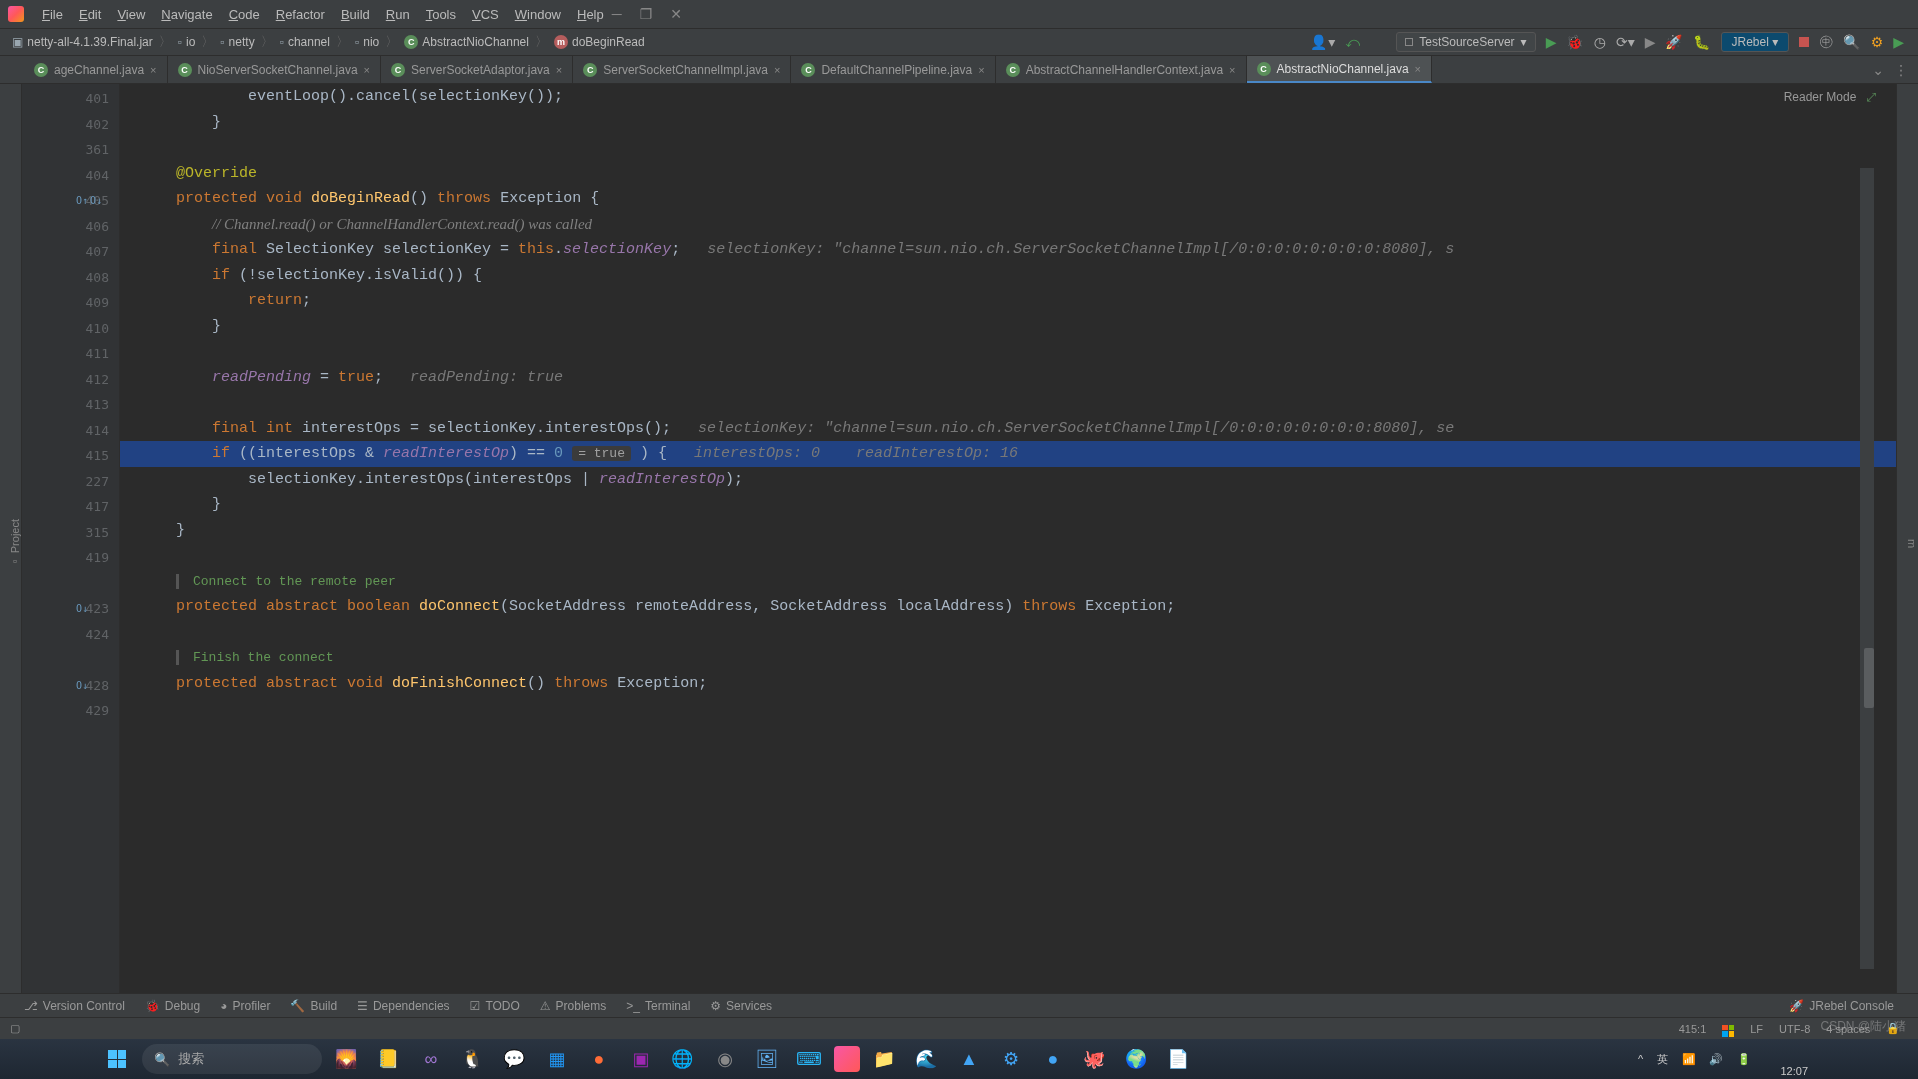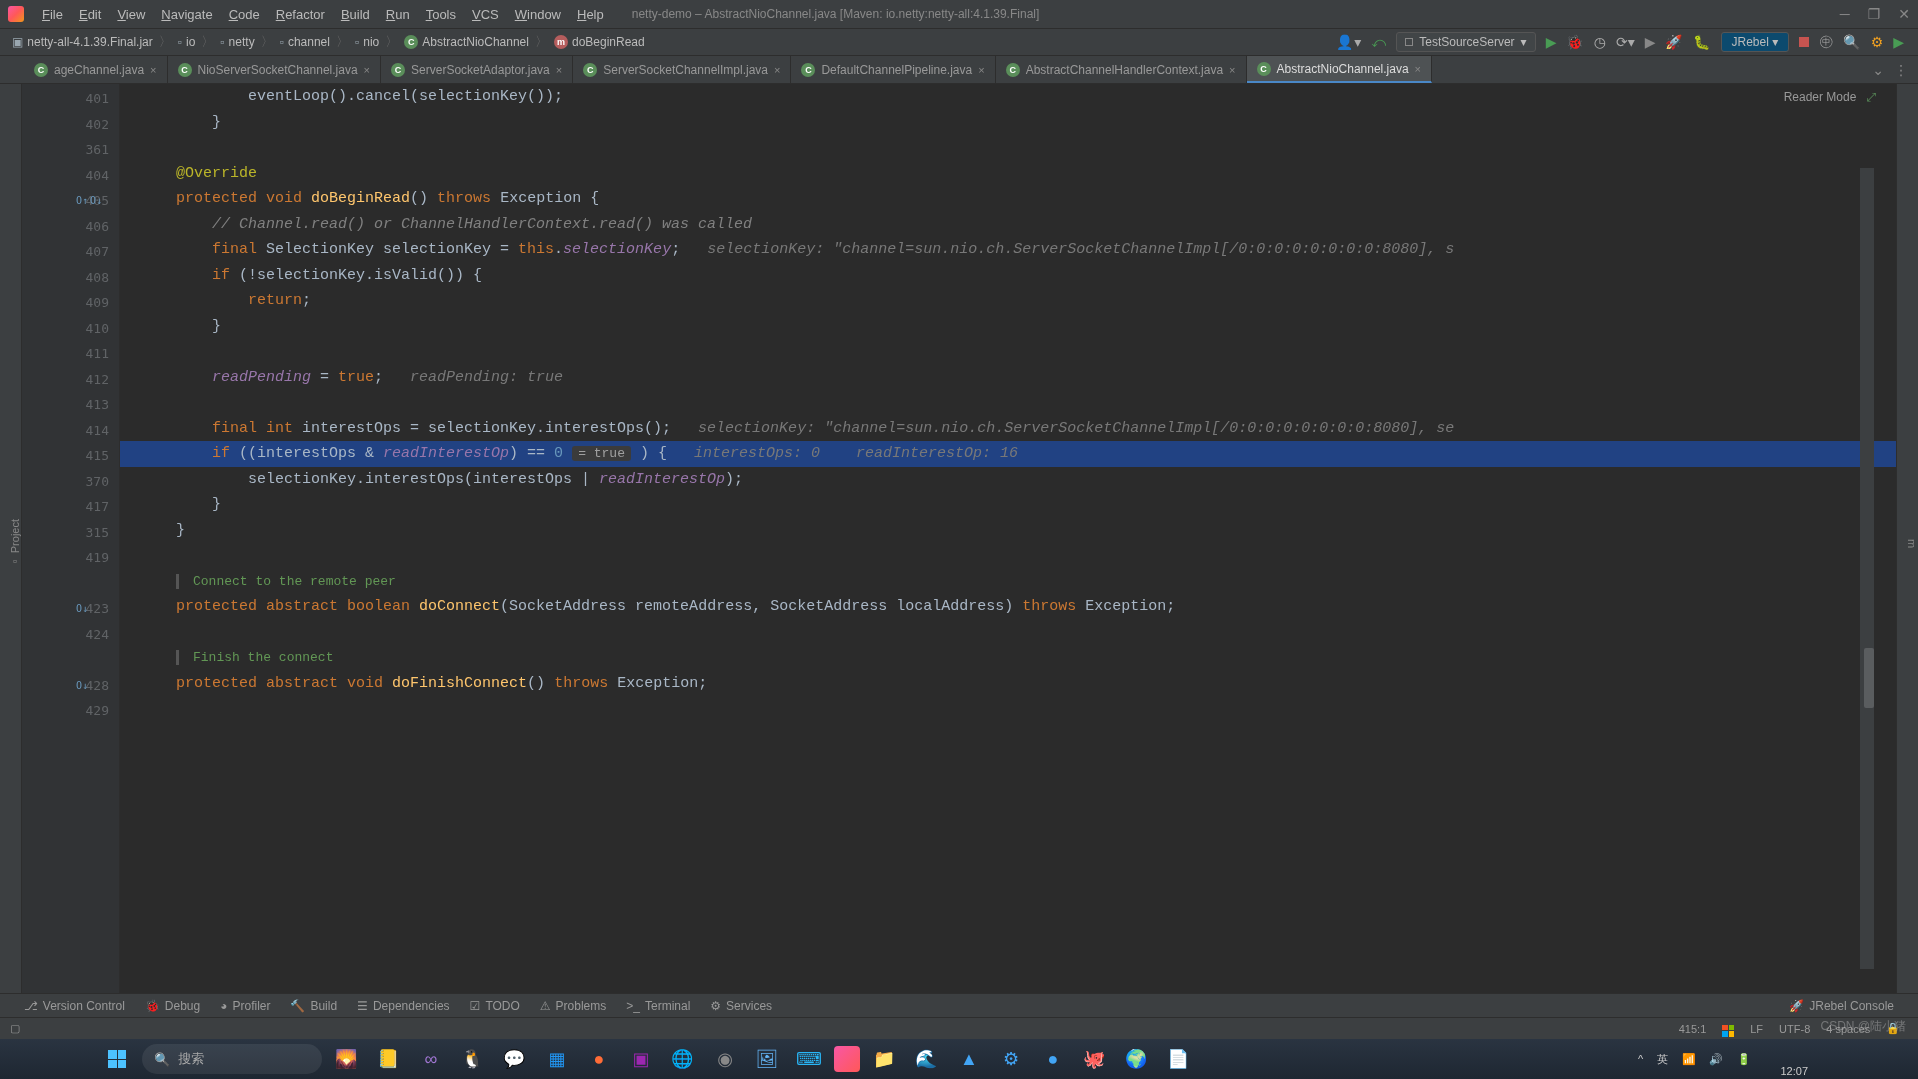--- a/index.html
+++ b/index.html
@@ -39,21 +39,21 @@
 .breadcrumb { display: flex; align-items: center; }
 .breadcrumb-item { padding: 0 6px; color: #bbb; cursor: pointer; font-size: 12px; display: flex; align-items: center; gap: 4px; }
 .breadcrumb-sep { color: #666; }
 .ic-folder { color: #9aa7b0; }
 .ic-class { width:14px; height:14px; background:#5a8e5a; border-radius:50%; display:inline-flex; align-items:center; justify-content:center; font-size:9px; color:#fff; font-weight:bold; }
 .ic-method { width:14px; height:14px; background:#b55d5d; border-radius:50%; display:inline-flex; align-items:center; justify-content:center; font-size:9px; color:#fff; font-weight:bold; }
 
 .nav-spacer { flex: 1; }
 .nav-tools { display: flex; align-items: center; gap: 10px; padding-right: 8px; }
 .nav-tool { cursor: pointer; color: #aaa; font-size: 14px; }
-.run-config { background: #414547; border: 1px solid #555; border-radius: 3px; padding: 2px 8px; display: flex; align-items: center; gap: 6px; cursor: pointer; font-size: 12px; }
+.run-config { background: #414547; border: 1px solid #555; border-radius: 3px; padding: 2px 8px; display: flex; align-items: center; gap: 6px; cursor: pointer; font-size: 12px; margin-left: 26px; }
 .play-ic { color: #499c54; }
 .bug-ic { color: #499c54; }
 .stop-ic { color: #c75450; width:10px;height:10px;background:#c75450;display:inline-block; }
 .jrebel-btn { background: #0c4a6e; border: 1px solid #555; border-radius: 3px; padding: 2px 10px; font-size: 12px; cursor:pointer; }
 
 .tabs-bar {
   height: 28px;
   background: #3c3f41;
   display: flex;
   align-items: center;
@@ -136,21 +136,21 @@
   bottom: 0;
   font-family: 'Consolas', 'Courier New', monospace;
   font-size: 15px;
   line-height: 25.5px;
   white-space: pre;
   color: #a9b7c6;
 }
 .code-line { height: 25.5px; }
 .code-line.highlighted { background: #214283; margin-left: -20px; padding-left: 20px; }
 .kw { color: #cc7832; }
-.cmt { color: #808080; font-style: italic; }
+.cmt { color: #808080; font-style: italic; font-family: Liberation Serif, serif; }
 .anno { color: #bbb529; }
 .num { color: #6897bb; }
 .fn { color: #ffc66d; }
 .hint { color: #787878; font-style: italic; }
 .hint-box { background: #3b3b3b; color: #a0a0a0; padding: 0 6px; border-radius: 3px; font-style: normal; font-size: 13px; }
 .field { color: #9876aa; font-style: italic; }
 .doc { color: #629755; padding-left: 14px; border-left: 3px solid #555; font-size: 13px; }
 
 .minimap { position: absolute; right: 22px; top: 84px; bottom: 24px; width: 14px; background: #3c3f41; }
 .minimap-thumb { position: absolute; right: 0; width: 10px; height: 60px; background: #5a5d5f; border-radius: 2px; top: 480px; }
@@ -213,21 +213,20 @@
       <span class="menu-item"><u>N</u>avigate</span>
       <span class="menu-item"><u>C</u>ode</span>
       <span class="menu-item"><u>R</u>efactor</span>
       <span class="menu-item"><u>B</u>uild</span>
       <span class="menu-item"><u>R</u>un</span>
       <span class="menu-item"><u>T</u>ools</span>
       <span class="menu-item"><u>V</u>CS</span>
       <span class="menu-item"><u>W</u>indow</span>
       <span class="menu-item"><u>H</u>elp</span>
     </div>
-  <div class="title-text">netty-demo – AbstractNioChannel.java [Maven: io.netty:netty-all:4.1.39.Final]</div>
   <div class="win-controls">
     <span>─</span>
     <span>❐</span>
     <span>✕</span>
   </div>
 </div>
 
 <div class="navbar">
   <div class="breadcrumb">
       <span class="breadcrumb-item"><span class="ic-folder">▣</span>netty-all-4.1.39.Final.jar</span>
@@ -336,21 +335,21 @@
         <div class="gutter-row">406</div>
         <div class="gutter-row">407</div>
         <div class="gutter-row">408</div>
         <div class="gutter-row">409</div>
         <div class="gutter-row">410</div>
         <div class="gutter-row">411</div>
         <div class="gutter-row">412</div>
         <div class="gutter-row">413</div>
         <div class="gutter-row">414</div>
         <div class="gutter-row">415</div>
-        <div class="gutter-row">370</div>
+        <div class="gutter-row">227</div>
         <div class="gutter-row">417</div>
         <div class="gutter-row">315</div>
         <div class="gutter-row">419</div>
         <div class="gutter-row"></div>
         <div class="gutter-row">423<span class="gutter-icons">
             <span class="gi-impl">O↓</span>
           </span></div>
         <div class="gutter-row">424</div>
         <div class="gutter-row"></div>
         <div class="gutter-row">428<span class="gutter-icons">

